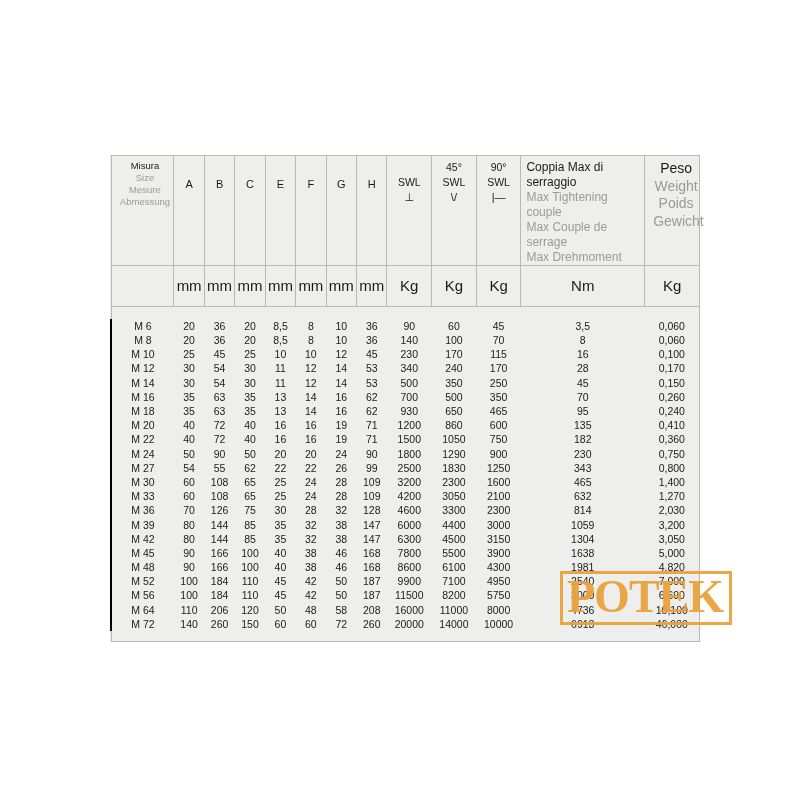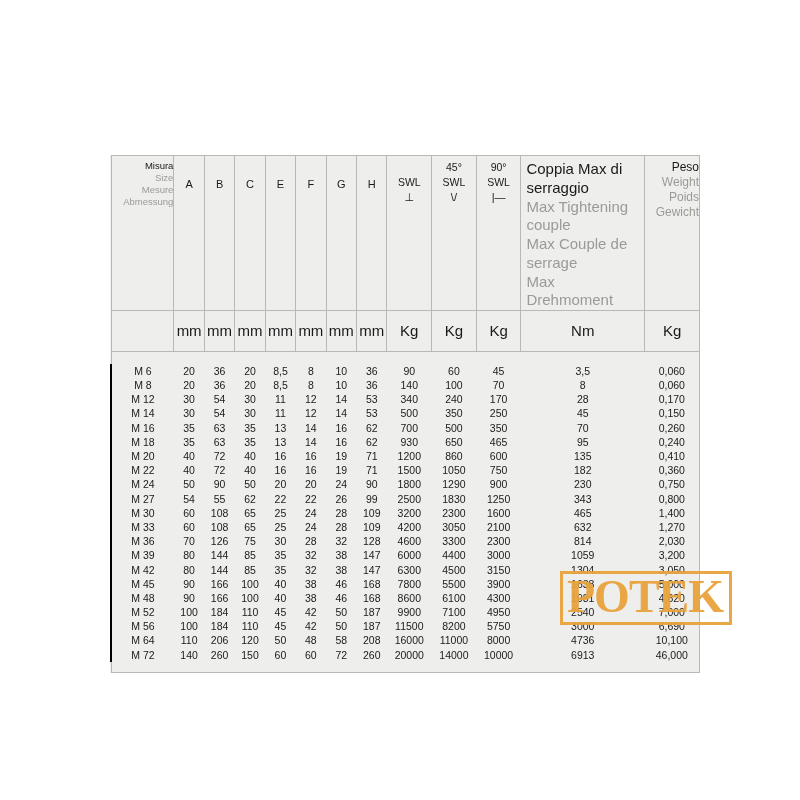--- a/index.html
+++ b/index.html
@@ -42,51 +42,51 @@
   }
   
   tr.hdr-main td {
     height: 58px;
     vertical-align: top;
     padding-top: 4px;
   }
   tr.hdr-main td.multiline {
     font-size: 9.5px;
     line-height: 1.25;
-    text-align: right;
+    text-align: center;
     padding-left: 5px;
   }
   tr.hdr-main td.multiline .l1 { color: #1a1a1a; }
   tr.hdr-main td.multiline .lx { color: #9a9a96; }
   tr.hdr-main td.single {
     font-size: 11px;
     vertical-align: top;
     padding-top: 22px;
   }
   tr.hdr-main td.ang {
     font-size: 10.5px;
     vertical-align: top;
     padding-top: 4px;
     line-height: 1.45;
   }
   tr.hdr-main td.ang .deg { display:block; }
   tr.hdr-main td.ang .swl { display:block; }
   tr.hdr-main td.ang .sym { display:block; font-size: 11px; }
   tr.hdr-main td.cm {
-    font-size: 15px;
+    font-size: 12px;
     text-align: left;
     padding-left: 5px;
     line-height: 1.25;
     vertical-align: top;
   }
   tr.hdr-main td.cm .l1 { color: #1a1a1a; }
   tr.hdr-main td.cm .lx { color: #9a9a96; }
   tr.hdr-main td.pw {
-    font-size: 12px;
-    text-align: right;
+    font-size: 14px;
+    text-align: center;
     padding-left: 8px;
     line-height: 1.25;
     vertical-align: top;
   }
   tr.hdr-main td.pw .l1 { color: #1a1a1a; }
   tr.hdr-main td.pw .lx { color: #9a9a96; }
 
   tr.hdr-unit td {
     height: 40px;
     font-size: 15px;
@@ -246,20 +246,35 @@
             <td class="">8</td>
             <td class="">10</td>
             <td class="">36</td>
             <td class="">140</td>
             <td class="">100</td>
             <td class="">70</td>
             <td class="">8</td>
             <td class="side-r">0,060</td>
           </tr>
           <tr class="data">
+            <td class="first side-l">M 10</td>
+            <td class="">25</td>
+            <td class="">45</td>
+            <td class="">25</td>
+            <td class="">10</td>
+            <td class="">10</td>
+            <td class="">12</td>
+            <td class="">45</td>
+            <td class="">230</td>
+            <td class="">170</td>
+            <td class="">115</td>
+            <td class="">16</td>
+            <td class="side-r">0,100</td>
+          </tr>
+          <tr class="data">
             <td class="first side-l">M 12</td>
             <td class="">30</td>
             <td class="">54</td>
             <td class="">30</td>
             <td class="">11</td>
             <td class="">12</td>
             <td class="">14</td>
             <td class="">53</td>
             <td class="">340</td>
             <td class="">240</td>

